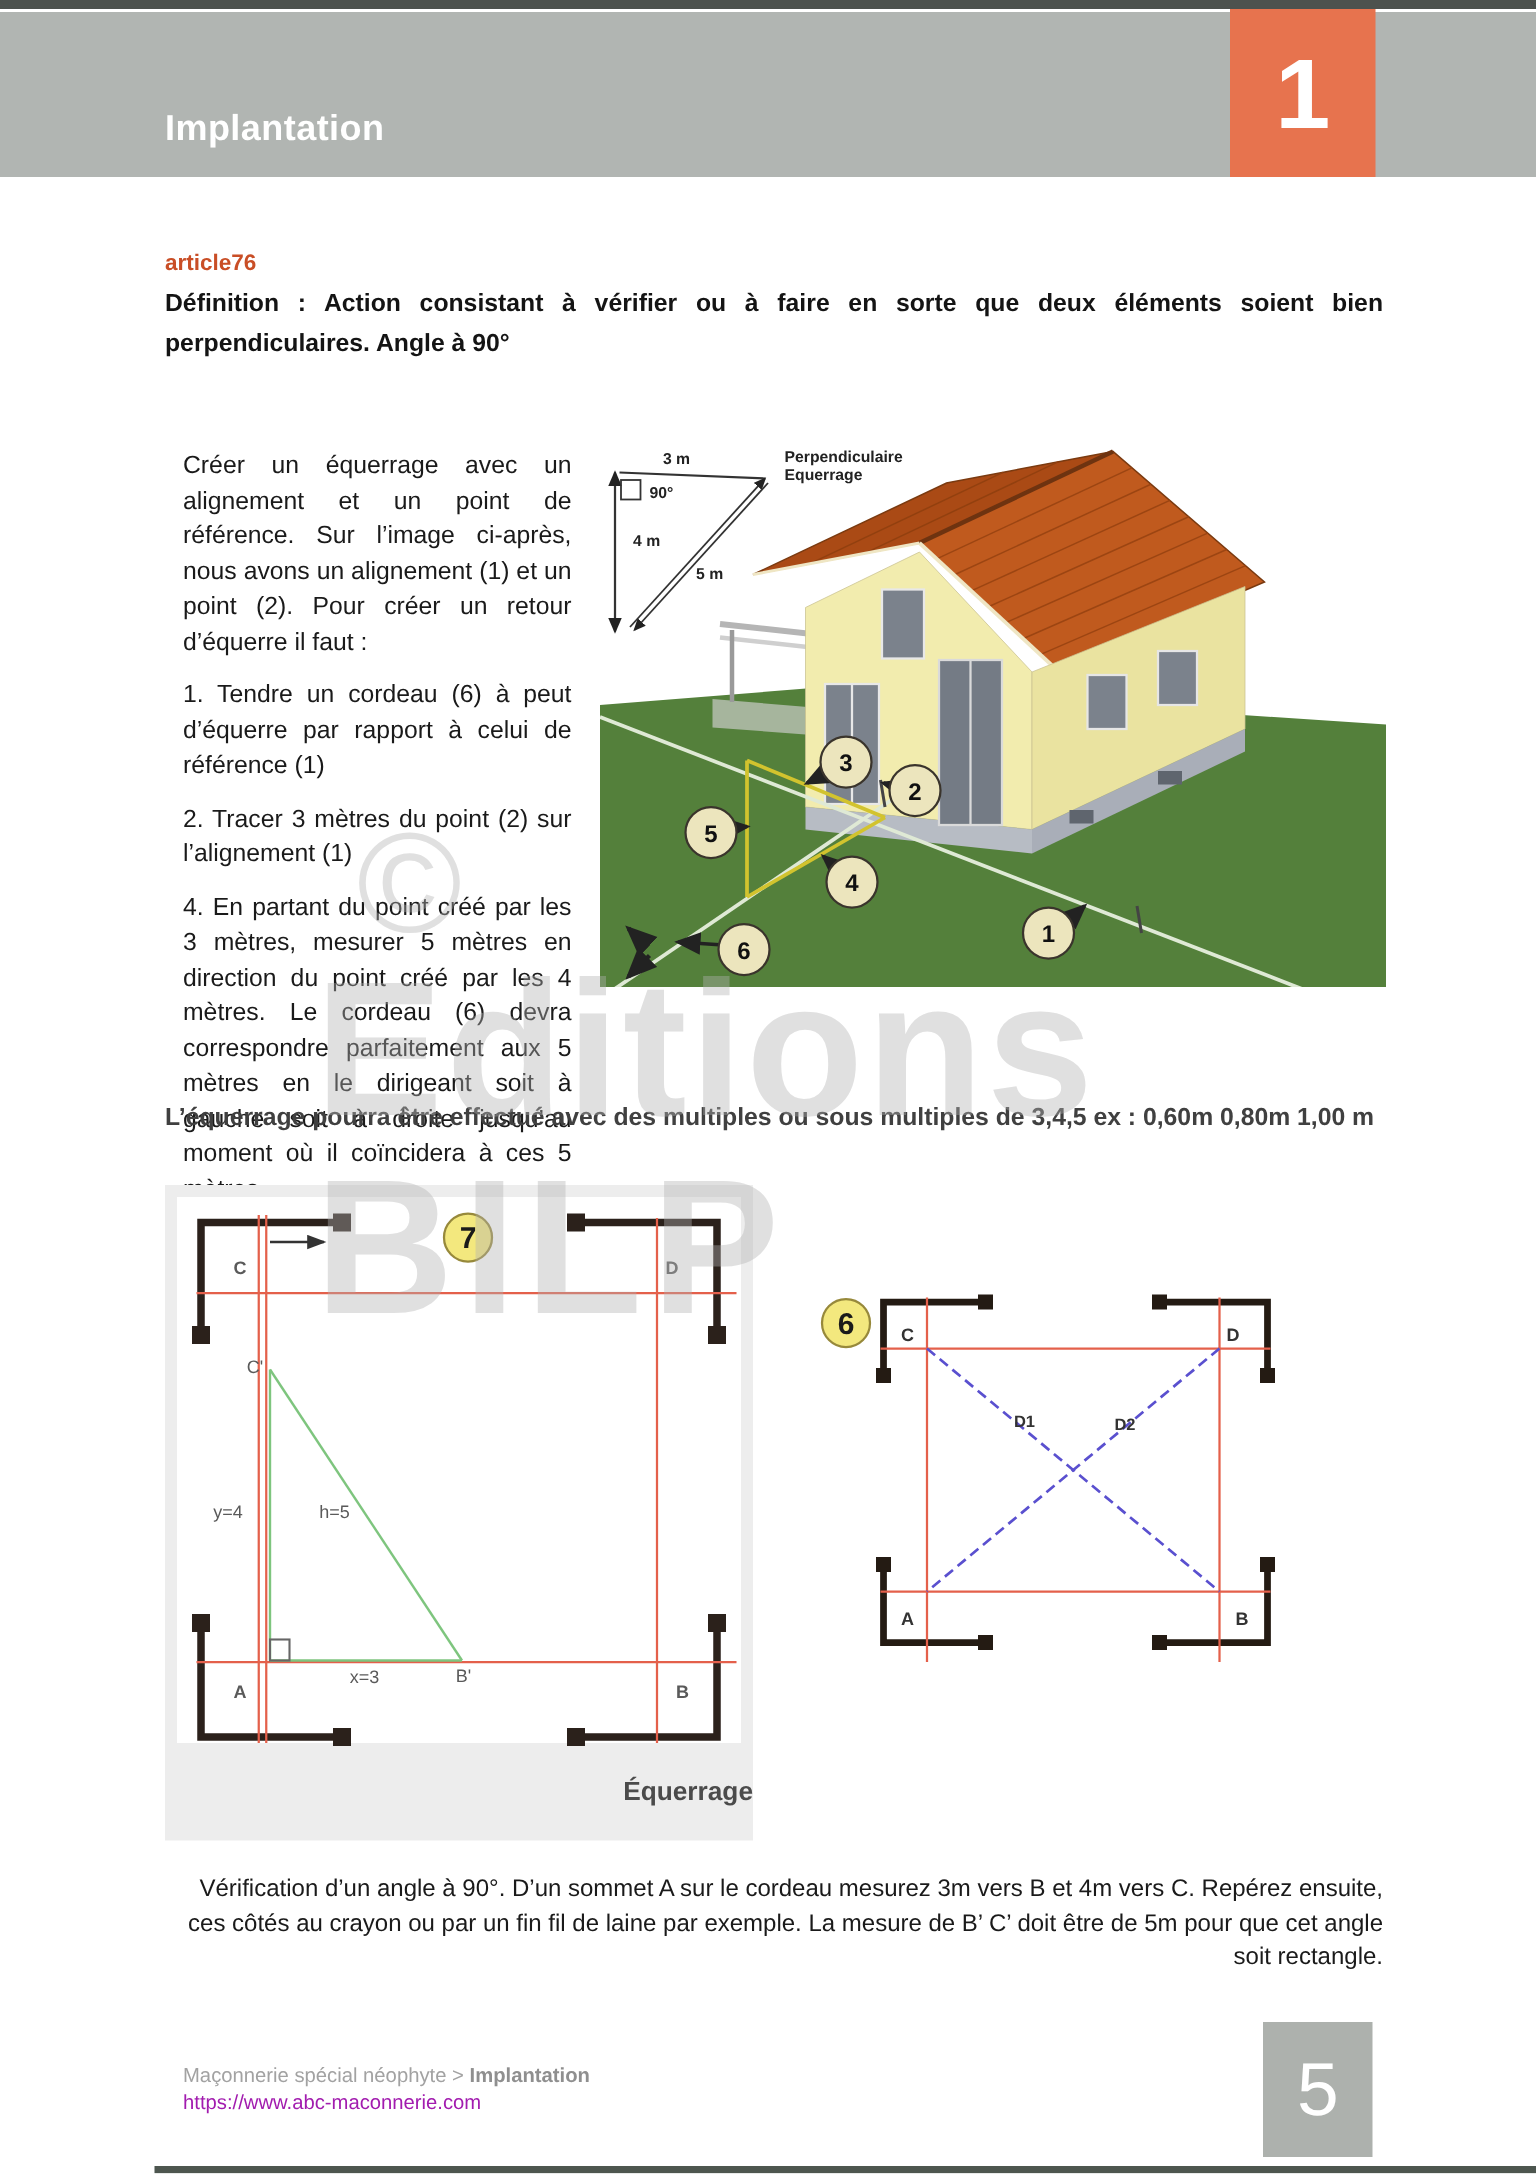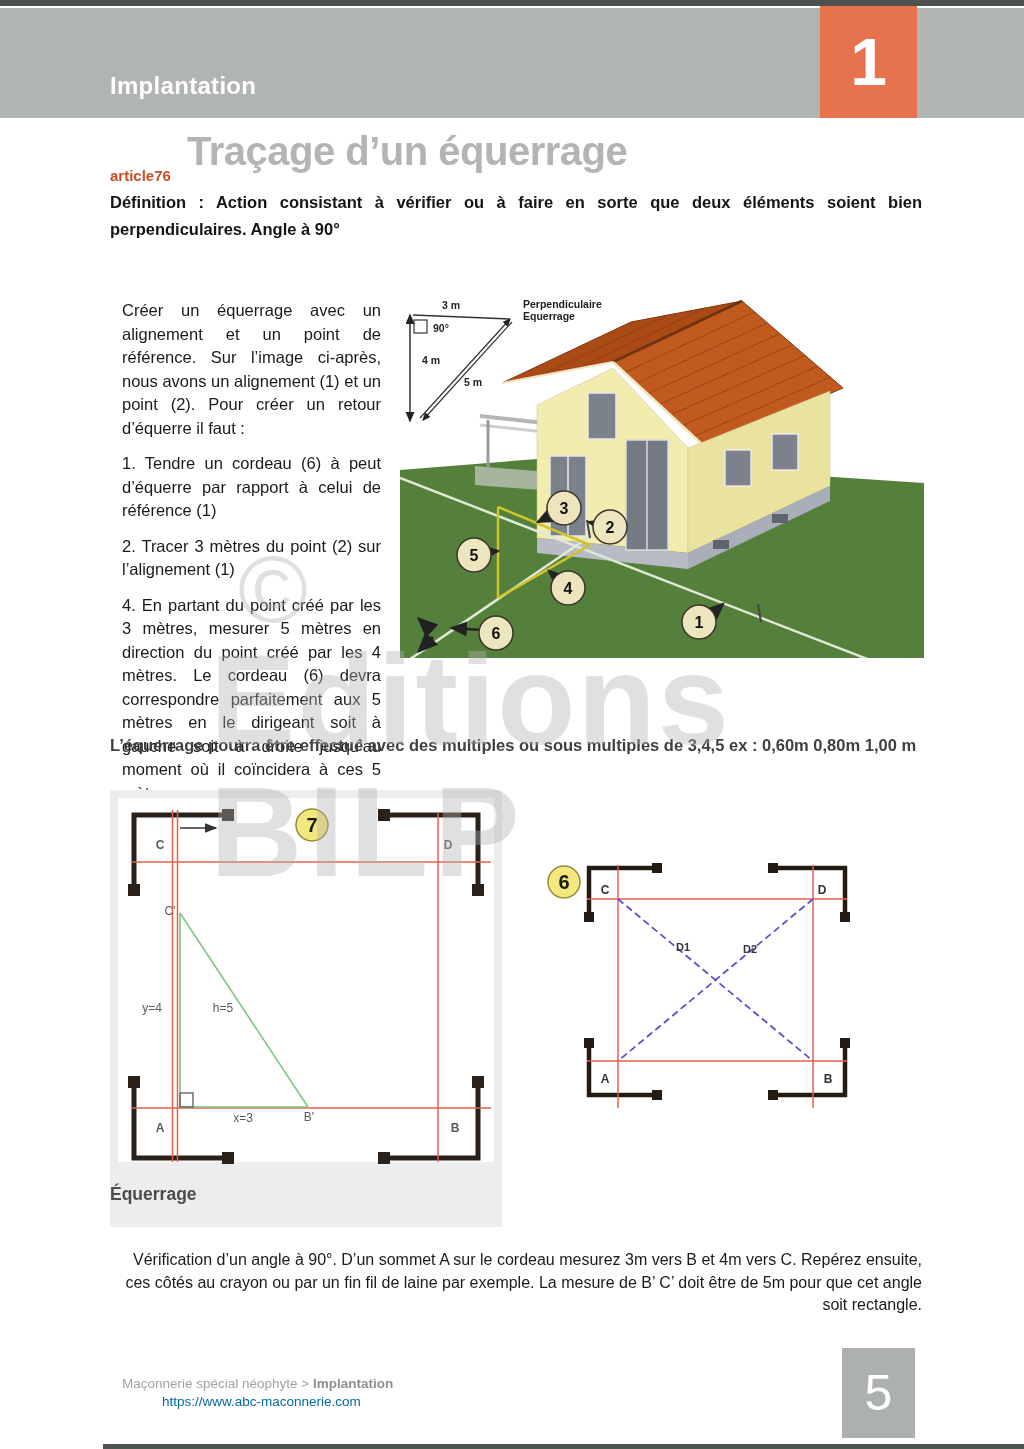--- a/index.html
+++ b/index.html
@@ -16,47 +16,46 @@
   .definition{left:110px;top:189px;width:812px;font-size:16.5px;font-weight:bold;line-height:27px;text-align:justify;color:#141414;}
   .leftcol{left:110px;top:287px;width:283px;font-size:16.5px;line-height:23.5px;text-align:justify;color:#1a1a1a;}
   .leftcol p{margin:12px;padding:0;}
   .illus{left:400px;top:288px;width:524px;height:370px;}
   .multiples{left:110px;top:732px;width:812px;font-size:16.5px;font-weight:bold;line-height:26px;text-align:justify;color:#404040;}
   .watermark{pointer-events:none;color:rgba(177,177,177,0.40);font-weight:bold;z-index:40;}
   .wm-sym{left:238px;top:535px;font-size:95px;font-weight:normal;}
   .wm-l1{left:210px;top:626px;font-size:128px;letter-spacing:2px;}
   .wm-l2{left:210px;top:758px;font-size:128px;letter-spacing:6px;}
   .fig7{left:110px;top:790px;width:392px;height:437px;background:#ededed;}
-  .fig7-caption{position:absolute;left:0;top:394px;width:392px;text-align:left;
+  .fig7-caption{position:absolute;left:0;top:394px;width:392px;text-align:right;
                 font-size:17.5px;font-weight:bold;color:#4b4b4b;}
   .fig6{left:535px;top:845px;width:415px;height:270px;}
   .verification{left:110px;top:1249px;width:812px;font-size:16px;line-height:22.5px;color:#1a1a1a;text-align:right;}
   .breadcrumb{left:122px;top:1376px;font-size:13.5px;color:#a2a2a2;}
   .breadcrumb b{color:#8f8f8f;}
-  .footer-url{left:122px;top:1394px;font-size:13.5px;color:#0369a1;margin-left:40px;}
+  .footer-url{left:122px;top:1394px;font-size:13.5px;color:#a21caf;}
   .page-num-box{left:842px;top:1348px;width:73px;height:90px;background:#adb1ad;text-align:center;}
   .page-num{font-size:50px;color:#fff;line-height:90px;}
   .bottombar{left:103px;top:1444px;width:921px;height:5px;background:#4d564f;}
   svg text{font-family:"Liberation Sans","DejaVu Sans",sans-serif;}
 </style>
 </head>
 <body>
 
 <div class="page">
 
   <div class="abs topbar"></div>
 
   <div class="abs band"></div>
   <div class="abs section-title">Implantation</div>
   <div class="abs chapter-box">
     <div class="chapter-num">1</div>
   </div>
 
   <div class="abs article-id">article76</div>
-  <div class="abs page-title">Traçage d’un équerrage</div>
 
   <div class="abs definition">Définition : Action consistant à vérifier ou à faire en sorte que deux éléments soient bien perpendiculaires. Angle à 90°</div>
 
   <div class="abs leftcol">
     <p>Créer un équerrage avec un alignement et un point de référence. Sur l’image ci-après, nous avons un alignement (1) et un point (2). Pour créer un retour d’équerre il faut :</p>
     <p>1. Tendre un cordeau (6) à peut d’équerre par rapport à celui de référence (1)</p>
     <p>2. Tracer 3 mètres du point (2) sur l’alignement (1)</p>
     <p>4. En partant du point créé par les 3 mètres, mesurer 5 mètres en direction du point créé par les 4 mètres. Le cordeau (6) devra correspondre parfaitement aux 5 mètres en le dirigeant soit à gauche soit à droite jusqu’au moment où il coïncidera à ces 5 mètres.</p>
   </div>
 

